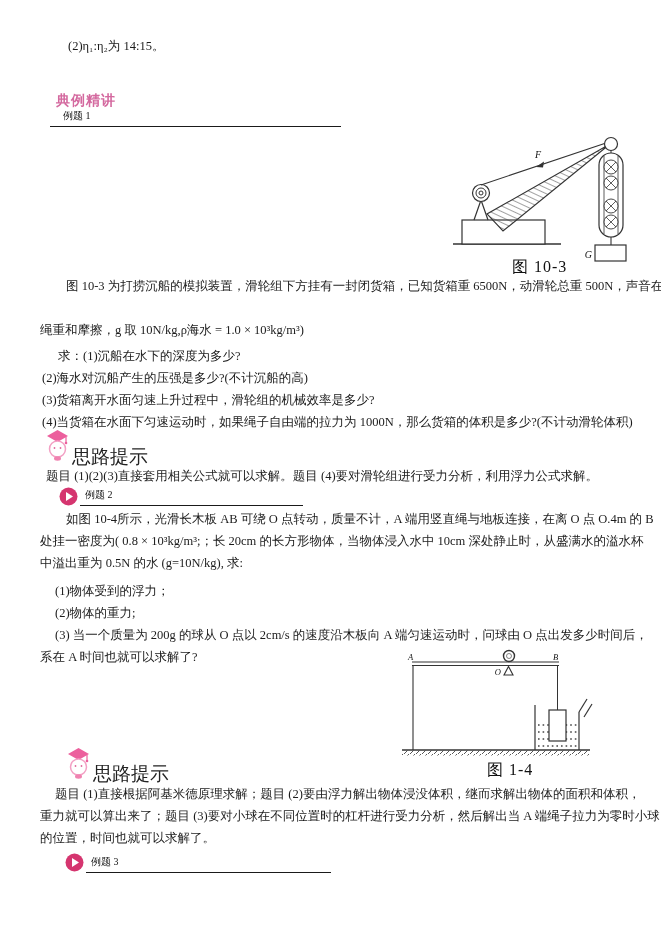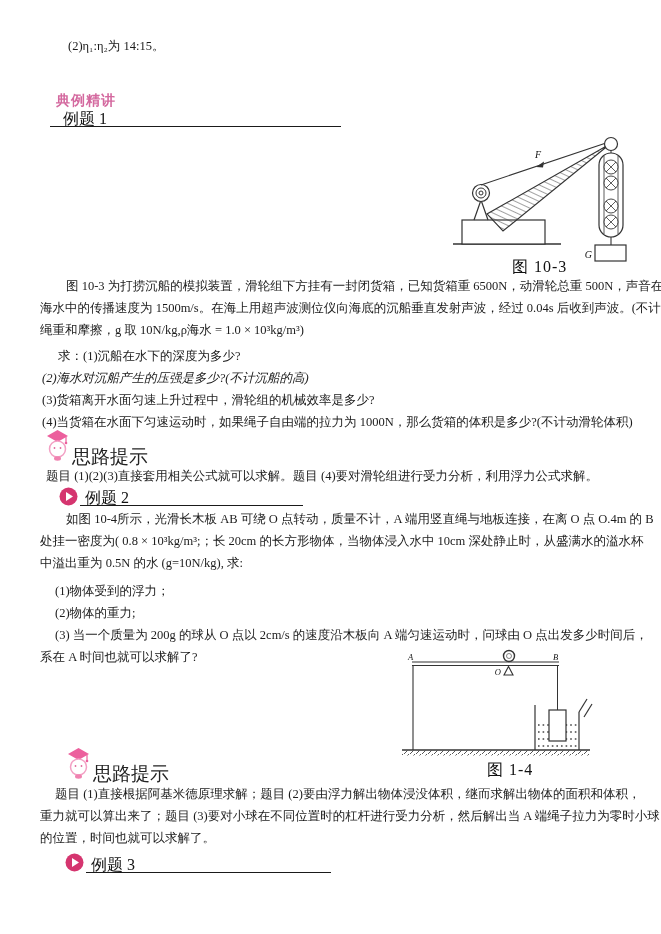--- a/index.html
+++ b/index.html
@@ -3,21 +3,21 @@
 <meta charset="utf-8">
 <style>
   html,body { margin:0; padding:0; background:#ffffff; }
   #page {
     position:relative; width:661px; height:934px; background:#ffffff;
     font-family:"Liberation Serif","DejaVu Serif",serif;
     color:#1b1b1b; overflow:hidden;
   }
   .t { position:absolute; white-space:nowrap; font-size:12.5px; line-height:16px; }
   .pink-head { position:absolute; font-size:14px; font-weight:bold; color:#d4699f; letter-spacing:1px; }
-  .ex-label { position:absolute; font-size:16px; color:#111; }
+  .ex-label { position:absolute; font-size:10px; color:#111; }
   .uline { position:absolute; height:1px; background:#1a1a1a; }
   .cap { position:absolute; font-size:16px; color:#111; letter-spacing:1px; }
   .hint-title { position:absolute; font-size:19px; color:#222; }
   svg { position:absolute; }
   svg text { font-family:"Liberation Serif","DejaVu Serif",serif; }
 </style>
 </head>
 <body>
 
 <div id="page">
@@ -83,24 +83,23 @@
       </g>
     </g>
 
     <line x1="168" y1="103" x2="168" y2="111" stroke="#333" stroke-width="1.1"></line>
     <rect x="152" y="111" width="31" height="16" fill="#ffffff" stroke="#333" stroke-width="1.2"></rect>
     <text x="149" y="124" font-size="10" font-style="italic" text-anchor="end" fill="#111">G</text>
   </svg>
   <div class="cap" style="left:512px; top:257px;">图 10-3</div>
 
   <div class="t" style="left:66px;  top:278px;">图 10-3 为打捞沉船的模拟装置，滑轮组下方挂有一封闭货箱，已知货箱重 6500N，动滑轮总重 500N，声音在</div>
-  <div class="t" style="left:40px;  top:300px;">海水中的传播速度为 1500m/s。在海上用超声波测位仪向海底的沉船垂直发射声波，经过 0.04s 后收到声波。(不计</div>
   <div class="t" style="left:40px;  top:322px;">绳重和摩擦，g 取 10N/kg,ρ海水 = 1.0 × 10³kg/m³)</div>
   <div class="t" style="left:58px;  top:348px;">求：(1)沉船在水下的深度为多少?</div>
-  <div class="t" style="left:42px;  top:370px;font-style:italic;">(2)海水对沉船产生的压强是多少?(不计沉船的高)</div>
+  <div class="t" style="left:42px;  top:370px;">(2)海水对沉船产生的压强是多少?(不计沉船的高)</div>
   <div class="t" style="left:42px;  top:392px;">(3)货箱离开水面匀速上升过程中，滑轮组的机械效率是多少?</div>
   <div class="t" style="left:42px;  top:414px;">(4)当货箱在水面下匀速运动时，如果绳子自由端的拉力为 1000N，那么货箱的体积是多少?(不计动滑轮体积)</div>
 
   <svg style="left:45px; top:429px;" width="25" height="32" viewBox="0 0 25 32">
     <polygon points="12.5,1 23,7 12.5,13 2,7" fill="#ec5f9d"></polygon>
     <line x1="21" y1="8" x2="21" y2="13" stroke="#ec5f9d" stroke-width="1.2"></line>
     <circle cx="21" cy="14" r="1.3" fill="#ec5f9d"></circle>
     <circle cx="12.5" cy="20" r="8" fill="#ffffff" stroke="#f3a0c4" stroke-width="1.5"></circle>
     <circle cx="9.5" cy="19" r="0.9" fill="#e06a9e"></circle>
     <circle cx="15.5" cy="19" r="0.9" fill="#e06a9e"></circle>

